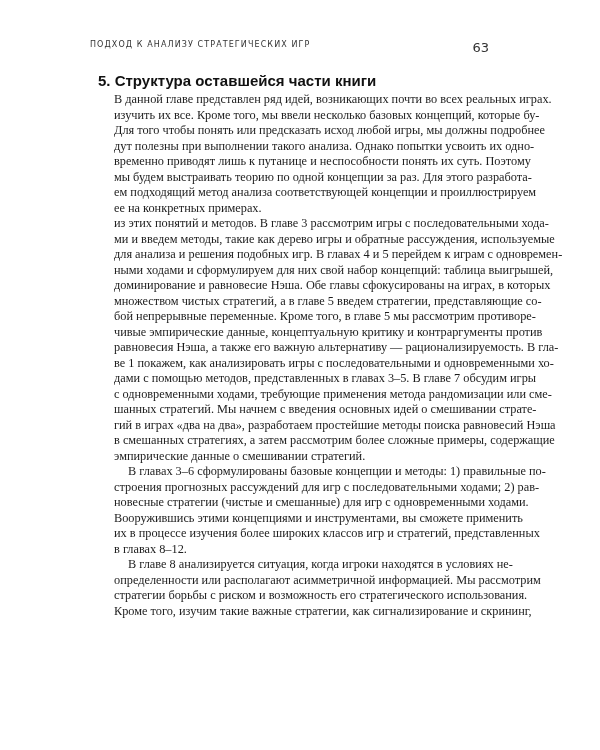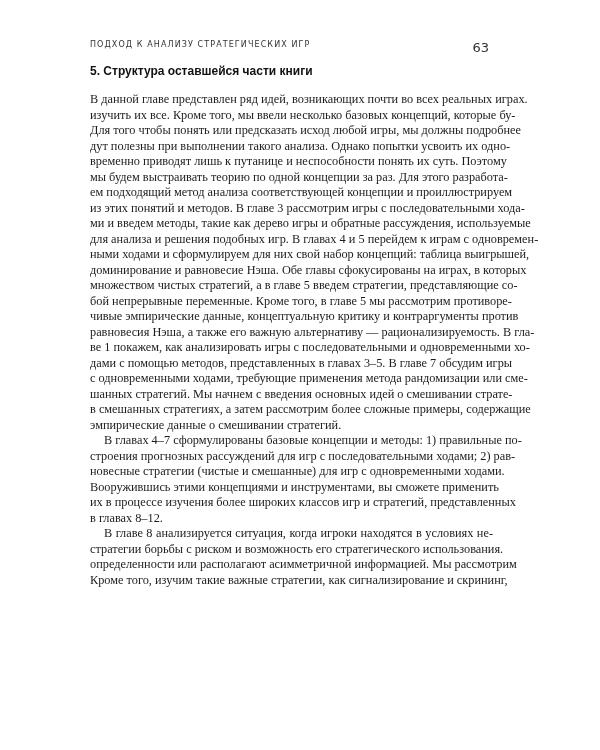--- a/index.html
+++ b/index.html
@@ -8,32 +8,32 @@
       color: #1f1f1f;
     }
     .running-head {
       position: absolute; left: 90px; top: 40px; width: 403px; height: 14px;
       font-family: "DejaVu Sans", sans-serif; font-size: 8px; letter-spacing: 1.1px;
       color: #333;
     }
     .running-head .title { position: absolute; left: 0; top: 0; }
     .running-head .page-num { position: absolute; right: 4px; top: 0; letter-spacing: 0; font-size: 13px; }
     .section-title {
-      position: absolute; left: 90px; top: 64px; margin: 0;
-      font-family: "Liberation Sans", sans-serif; font-weight: bold; font-size: 12px;
+      position: absolute; left: 90px; top: 64px; margin: 8px;
+      font-family: "Liberation Sans", sans-serif; font-weight: bold; font-size: 15px;
       color: #111; white-space: nowrap;
     }
     .body-text {
       position: absolute; left: 90px; top: 92px; width: 403px;
       font-family: "Liberation Serif", serif; font-size: 12.3px; line-height: 15.5px;
       color: #1c1c1c;
     }
     .line {
       display: block; height: 15.5px; white-space: nowrap;
-      text-align: justify; text-align-last: justify;
+      text-align: justify; text-align-last: justify; margin-left: 24px;
     }
     .line.last { text-align-last: left; }
     .line.indent { padding-left: 14px; }
   </style>
 </head>
 <body>
 
 <div class="running-head">
   <span class="title">ПОДХОД К АНАЛИЗУ СТРАТЕГИЧЕСКИХ ИГР</span>
   <span class="page-num">63</span>
@@ -43,45 +43,47 @@
 
 <div class="body-text" id="body-text">
     <div>
       <span class="line">В данной главе представлен ряд идей, возникающих почти во всех реальных играх.</span>
       <span class="line">изучить их все. Кроме того, мы ввели несколько базовых концепций, которые бу-</span>
       <span class="line">Для того чтобы понять или предсказать исход любой игры, мы должны подробнее</span>
       <span class="line">дут полезны при выполнении такого анализа. Однако попытки усвоить их одно-</span>
       <span class="line">временно приводят лишь к путанице и неспособности понять их суть. Поэтому</span>
       <span class="line">мы будем выстраивать теорию по одной концепции за раз. Для этого разработа-</span>
       <span class="line">ем подходящий метод анализа соответствующей концепции и проиллюстрируем</span>
+      <span class="line last">ее на конкретных примерах.</span>
     </div>
     <div>
       <span class="line">из этих понятий и методов. В главе 3 рассмотрим игры с последовательными хода-</span>
       <span class="line">ми и введем методы, такие как дерево игры и обратные рассуждения, используемые</span>
       <span class="line">для анализа и решения подобных игр. В главах 4 и 5 перейдем к играм с одновремен-</span>
       <span class="line">ными ходами и сформулируем для них свой набор концепций: таблица выигрышей,</span>
       <span class="line">доминирование и равновесие Нэша. Обе главы сфокусированы на играх, в которых</span>
       <span class="line">множеством чистых стратегий, а в главе 5 введем стратегии, представляющие со-</span>
       <span class="line">бой непрерывные переменные. Кроме того, в главе 5 мы рассмотрим противоре-</span>
       <span class="line">чивые эмпирические данные, концептуальную критику и контраргументы против</span>
       <span class="line">равновесия Нэша, а также его важную альтернативу — рационализируемость. В гла-</span>
       <span class="line">ве 1 покажем, как анализировать игры с последовательными и одновременными хо-</span>
       <span class="line">дами с помощью методов, представленных в главах 3–5. В главе 7 обсудим игры</span>
       <span class="line">с одновременными ходами, требующие применения метода рандомизации или сме-</span>
       <span class="line">шанных стратегий. Мы начнем с введения основных идей о смешивании страте-</span>
+      <span class="line">гий в играх «два на два», разработаем простейшие методы поиска равновесий Нэша</span>
       <span class="line">в смешанных стратегиях, а затем рассмотрим более сложные примеры, содержащие</span>
       <span class="line last">эмпирические данные о смешивании стратегий.</span>
     </div>
     <div>
-      <span class="line indent">В главах 4–7 сформулированы базовые концепции и методы: 1) правильные по-</span>
+      <span class="line indent">В главах 3–6 сформулированы базовые концепции и методы: 1) правильные по-</span>
       <span class="line">строения прогнозных рассуждений для игр с последовательными ходами; 2) рав-</span>
       <span class="line">новесные стратегии (чистые и смешанные) для игр с одновременными ходами.</span>
       <span class="line">Вооружившись этими концепциями и инструментами, вы сможете применить</span>
       <span class="line">их в процессе изучения более широких классов игр и стратегий, представленных</span>
       <span class="line last">в главах 8–12.</span>
     </div>
     <div>
       <span class="line indent">В главе 8 анализируется ситуация, когда игроки находятся в условиях не-</span>
+      <span class="line">определенности или располагают асимметричной информацией. Мы рассмотрим</span>
       <span class="line">стратегии борьбы с риском и возможность его стратегического использования.</span>
-      <span class="line">определенности или располагают асимметричной информацией. Мы рассмотрим</span>
       <span class="line">Кроме того, изучим такие важные стратегии, как сигнализирование и скрининг,</span>
     </div>
   </div>
 
 </body></html>

